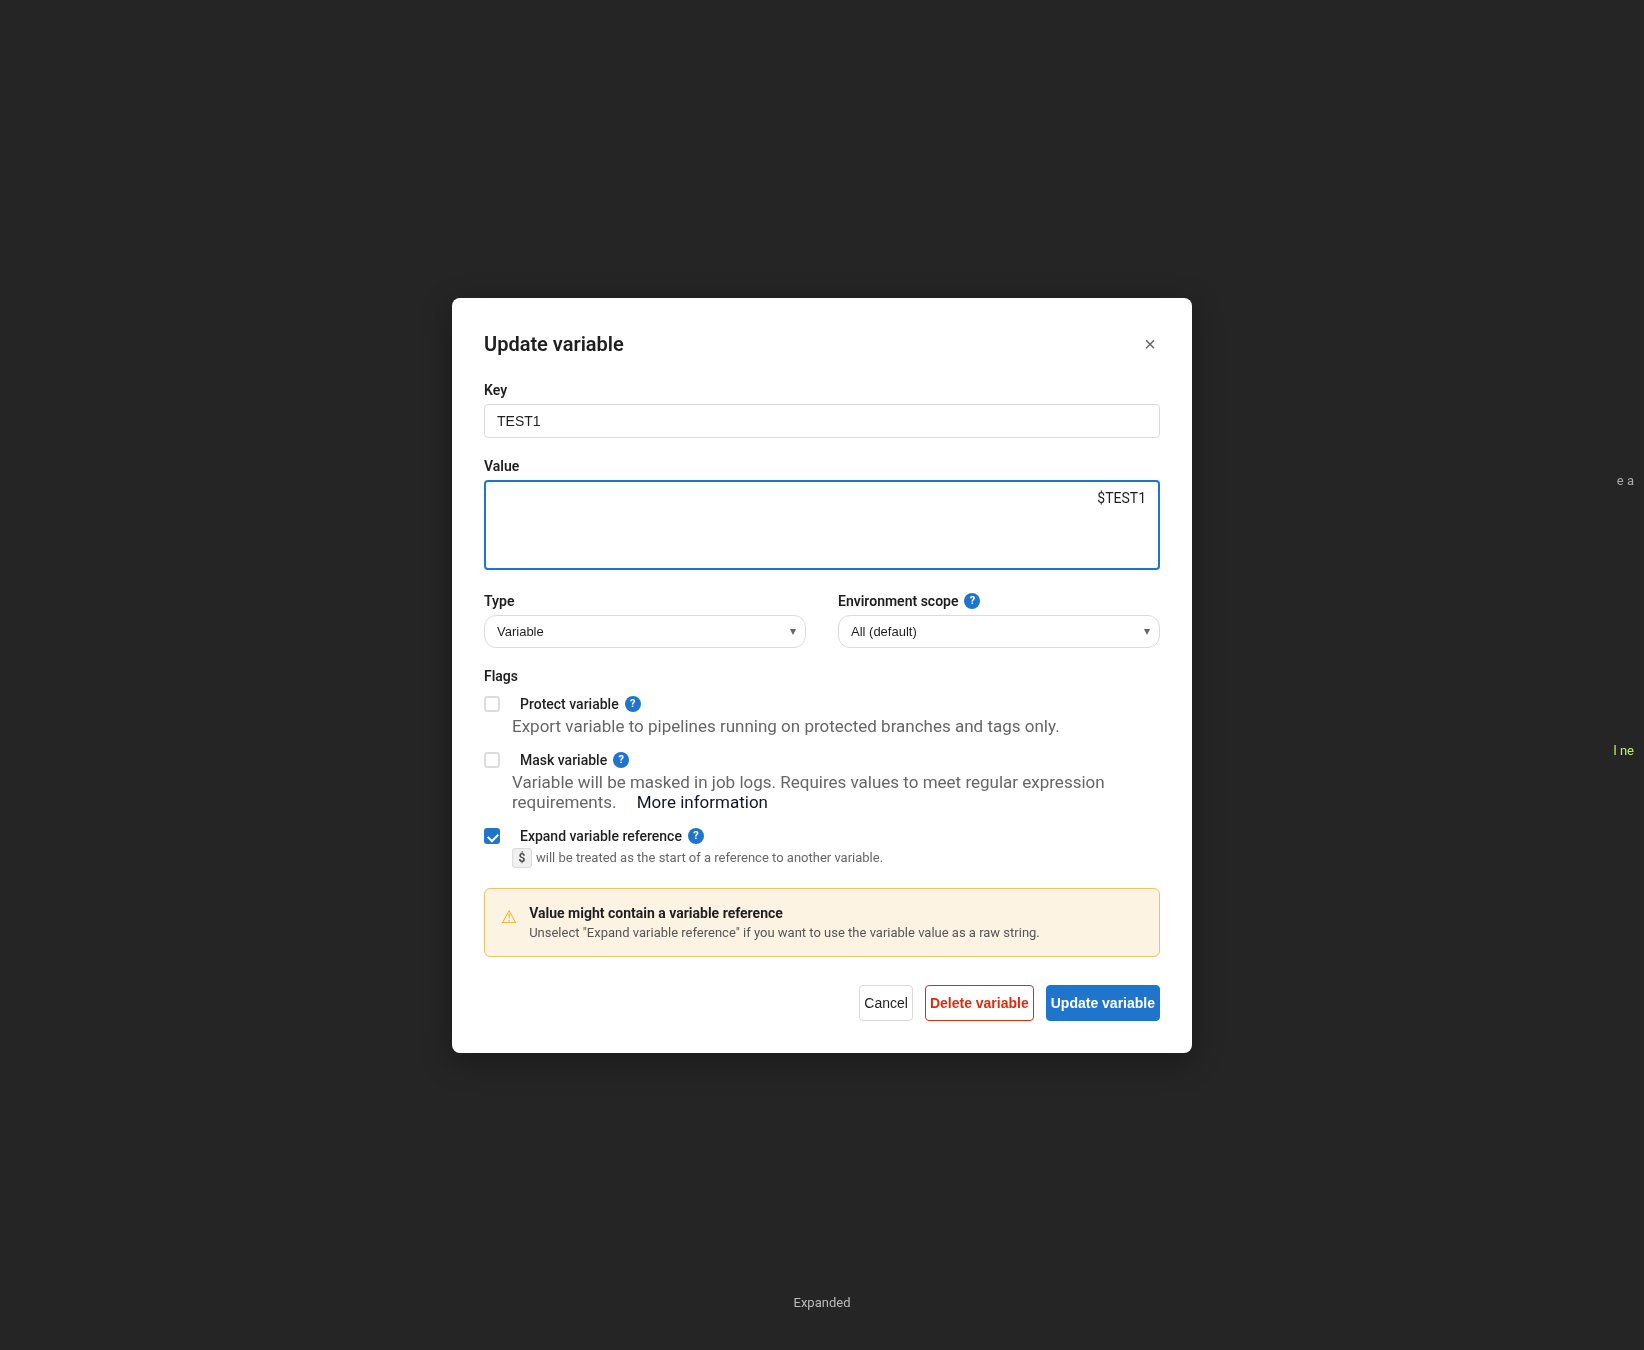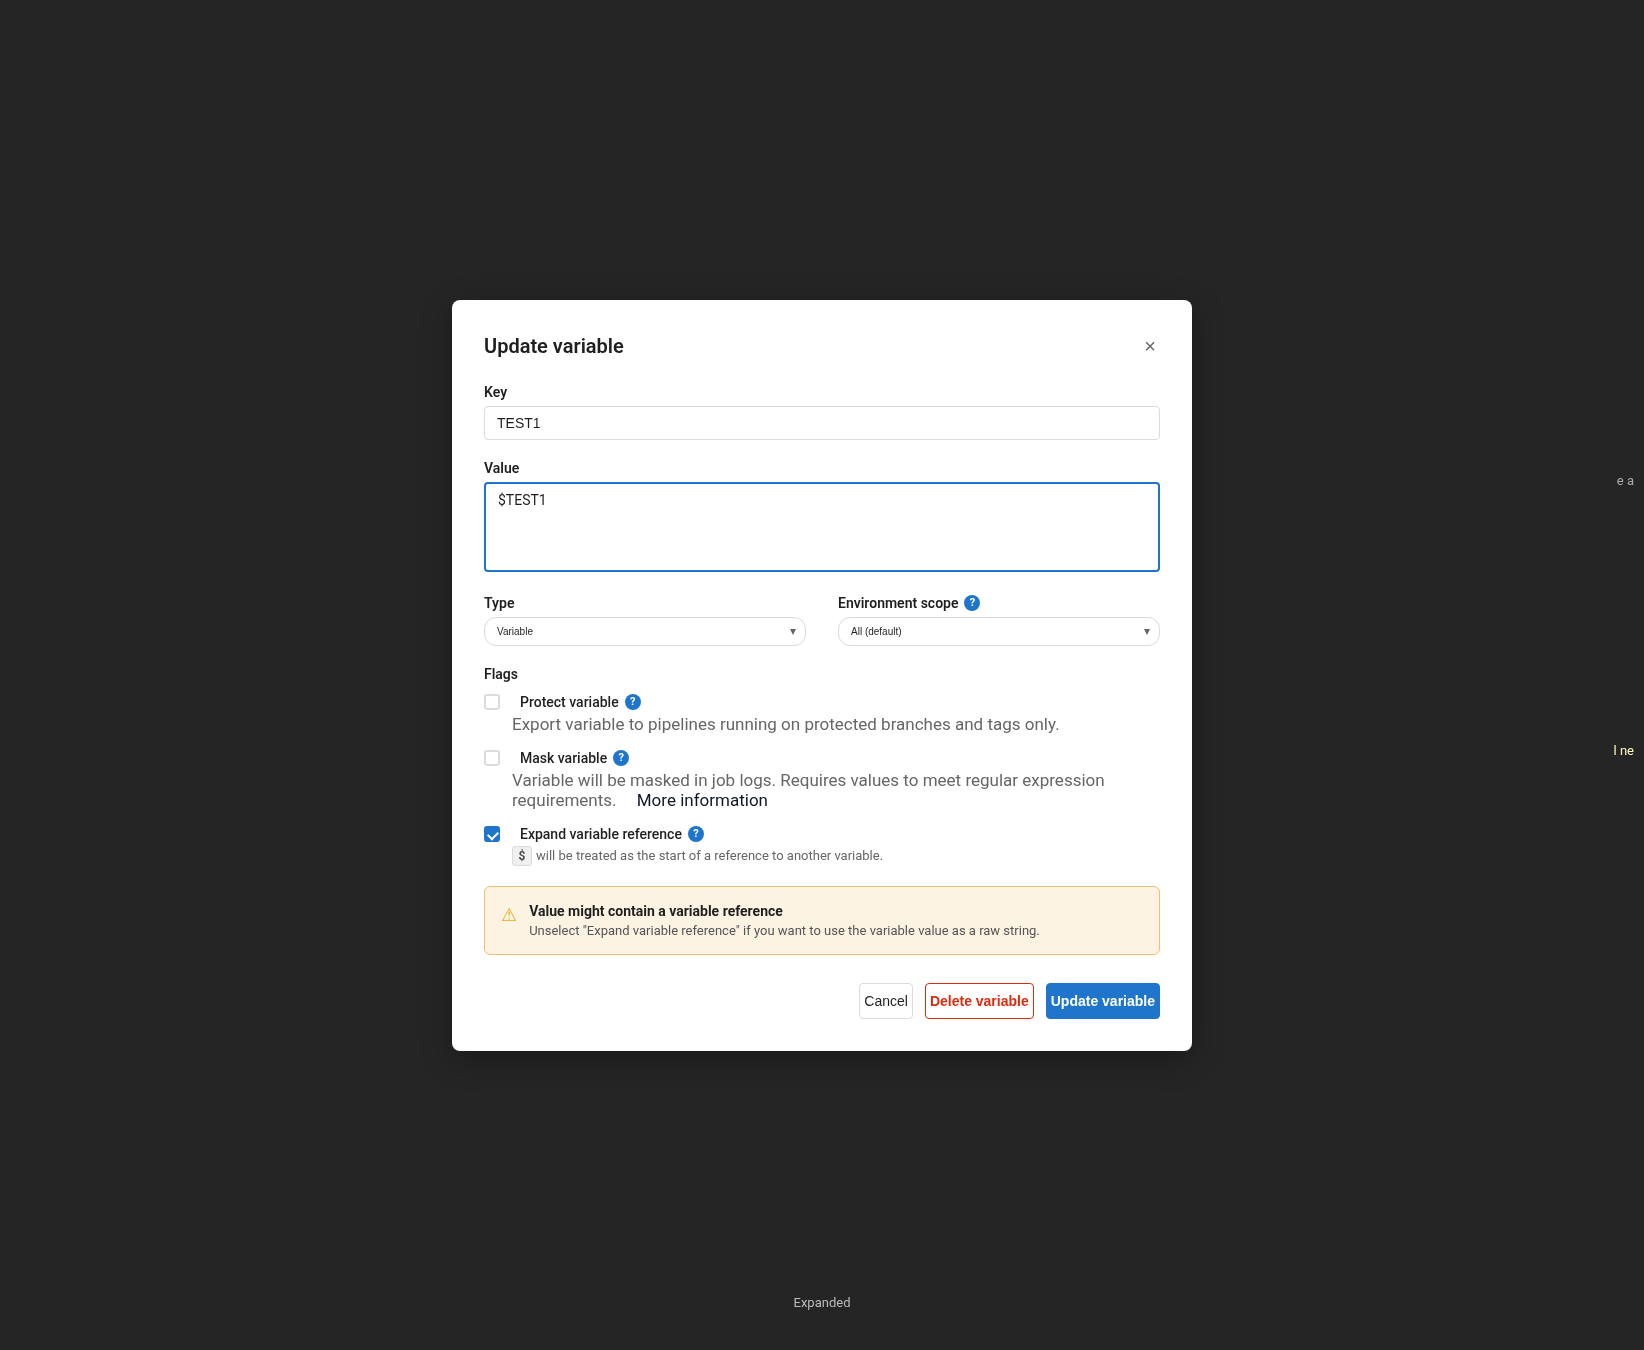--- a/index.html
+++ b/index.html
@@ -86,20 +86,21 @@
       width: 100%;
       padding: 8px 12px;
       border: 2px solid #1f75cb;
       border-radius: 4px;
       font-size: 14px;
       color: #1f1f1f;
       outline: none;
       resize: none;
       height: 90px;
       font-family: inherit;
+      text-align: right;
     }
 
     .form-row {
       display: flex;
       gap: 32px;
       margin-bottom: 20px;
     }
 
     .form-col {
       flex: 1;
@@ -107,21 +108,21 @@
 
     .form-select-wrap {
       position: relative;
     }
 
     .form-select {
       width: 100%;
       padding: 8px 36px 8px 12px;
       border: 1px solid #dbdbdb;
       border-radius: 12px;
-      font-size: 10px;
+      font-size: 13px;
       color: #1f1f1f;
       appearance: none;
       background: #fff;
       cursor: pointer;
       outline: none;
     }
 
     .select-chevron {
       position: absolute;
       right: 10px;
@@ -319,21 +320,21 @@
     }
   </style>
 </head>
 <body>
 
 <div class="overlay">
 
   <div style="position:absolute; right:10px; top:35%; color:#aaa; font-size:13px;">
     <span>e a</span>
   </div>
-  <div style="position:absolute; right:10px; top:55%; color:#fef9c3; font-size:13px;">
+  <div style="position:absolute; right:10px; top:55%; color:#bef264; font-size:13px;">
     <span>l ne</span>
   </div>
   <div style="position:absolute; bottom:40px; left:50%; transform:translateX(-50%); color:#bbb; font-size:13px;">
     <span>Expanded</span>
   </div>
 
   <div class="modal">
 
     <div class="modal-header">
       <h2 class="modal-title">Update variable</h2>

